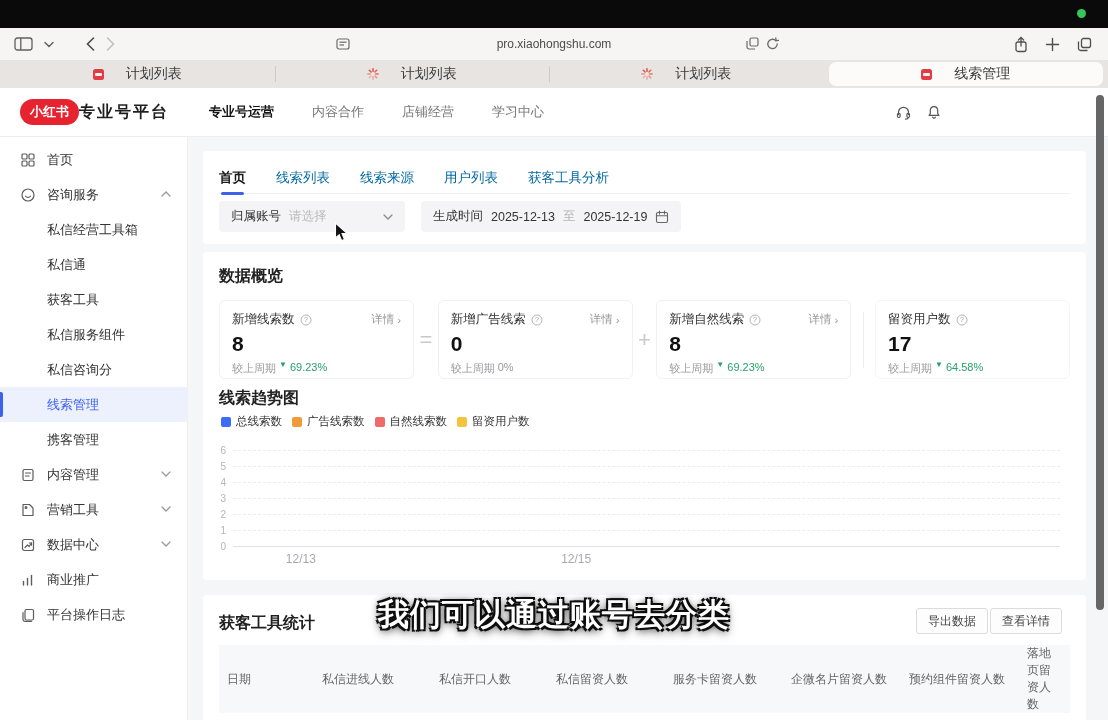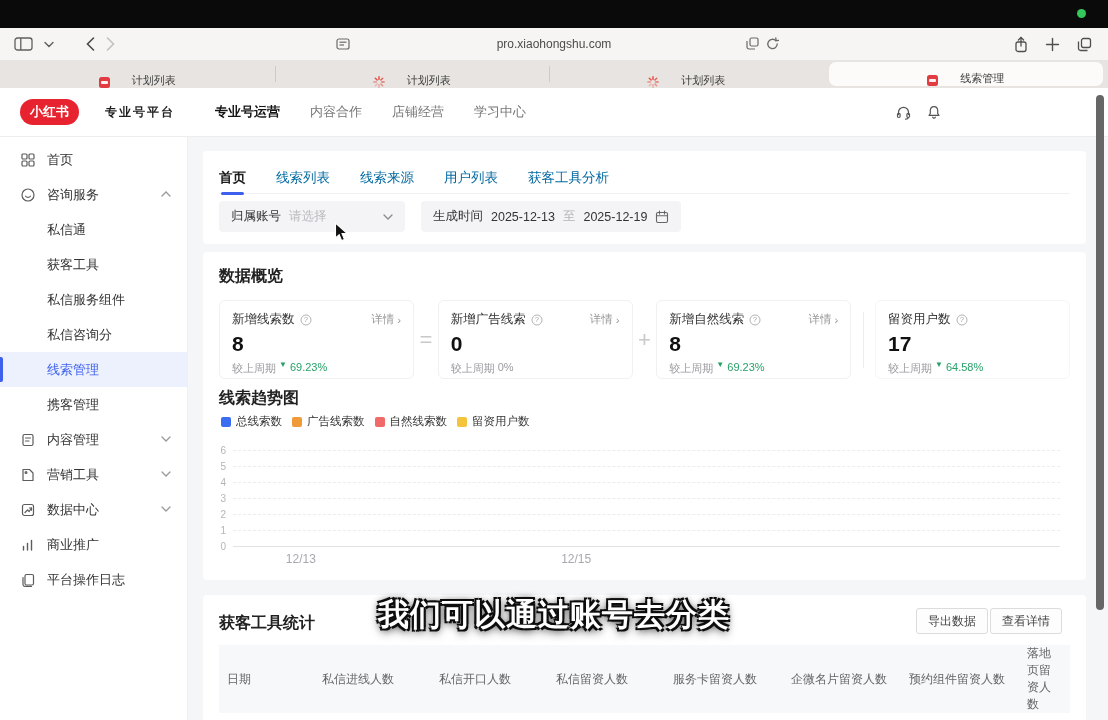--- a/index.html
+++ b/index.html
@@ -16,34 +16,34 @@
   .chrome .lgroup{position:absolute;left:14px;top:0;height:32px;display:flex;align-items:center;gap:11px;}
   .url-privacy{position:absolute;left:336px;top:10px;}
   .url-text{position:absolute;left:0;right:0;top:0;height:32px;display:flex;align-items:center;justify-content:center;
             font-size:12px;color:#4c4c4c;}
   .url-copy{position:absolute;left:746px;top:9px;}
   .url-reload{position:absolute;left:766px;top:9px;}
   .chrome .rgroup{position:absolute;right:16px;top:0;height:32px;display:flex;align-items:center;gap:17px;}
 
   
   .tabstrip{position:absolute;top:60px;left:0;width:100%;height:28px;background:#e7e4e1;border-bottom:1px solid #d8d5d2;display:flex;}
-  .btab{flex:1;display:flex;align-items:flex-end;justify-content:center;gap:22px;font-size:11px;color:#3c3c3c;position:relative;}
+  .btab{flex:1;display:flex;align-items:center;justify-content:center;gap:22px;font-size:14px;color:#3c3c3c;position:relative;}
   .btab + .btab::before{content:"";position:absolute;left:0;top:6px;bottom:6px;width:1px;background:#cfccc8;}
   .btab.active{background:#fcfbfa;border-radius:7px;margin:2px 5px;}
   .btab.active::before{display:none;}
   .favicon{width:11px;height:11px;border-radius:2.5px;background:#e23b41;position:relative;flex:none;}
   .favicon::after{content:"";position:absolute;left:2px;top:4px;right:2px;bottom:4px;background:rgba(255,255,255,.92);border-radius:1px;}
 
   
   .app{position:absolute;top:88px;left:0;right:0;bottom:0;background:#f5f6f8;overflow:hidden;}
   .appheader{position:absolute;top:0;left:0;right:0;height:48px;background:#fff;border-bottom:1px solid #ededed;
              display:flex;align-items:center;z-index:2;}
   .logo-pill{margin-left:20px;background:#e6232e;color:#fff;font-weight:bold;font-size:13px;padding:4px 10px;border-radius:15px;flex:none;}
-  .app-title{margin-left:26px;font-size:12px;font-weight:bold;color:#1f1f1f;letter-spacing:2px;}
-  .topnav{display:flex;gap:30px;margin-left:40px;}
+  .app-title{margin-left:0;font-size:16px;font-weight:bold;color:#1f1f1f;letter-spacing:2px;}
+  .topnav{display:flex;gap:38px;margin-left:40px;}
   .nav-item{font-size:13px;color:#777;}
   .nav-item.active{color:#151515;font-weight:bold;}
   .header-icons{position:absolute;right:166px;display:flex;gap:14px;align-items:center;}
 
   
   .sidebar{position:absolute;left:0;top:48px;bottom:0;width:187px;background:#fff;border-right:1px solid #f0f0f0;padding-top:6px;z-index:1;}
   .side-item{height:35px;display:flex;align-items:center;padding-left:20px;font-size:13px;color:#333;position:relative;}
   .side-item .sicon{width:16px;height:16px;margin-right:11px;flex:none;}
   .side-item.child{padding-left:47px;}
   .side-item.active{color:#3d61ed;background:#edf1fd;}
@@ -279,20 +279,23 @@
               <path d="M5.6 9.2 a2.7 2.2 0 0 0 4.8 0"></path>
             </svg>
           </span>
         <span>咨询服务</span>
         <span class="side-chevron">
             <svg width="10" height="6" viewBox="0 0 10 6" fill="none" stroke="#999" stroke-width="1.3" stroke-linecap="round">
               <polyline points="1,5 5,1 9,5"></polyline>
             </svg>
           </span>
       </div>
+      <div class="side-item child">
+          <span>私信经营工具箱</span>
+        </div>
       <div class="side-item child">
           <span>私信通</span>
         </div>
       <div class="side-item child">
           <span>获客工具</span>
         </div>
       <div class="side-item child">
           <span>私信服务组件</span>
         </div>
       <div class="side-item child">

